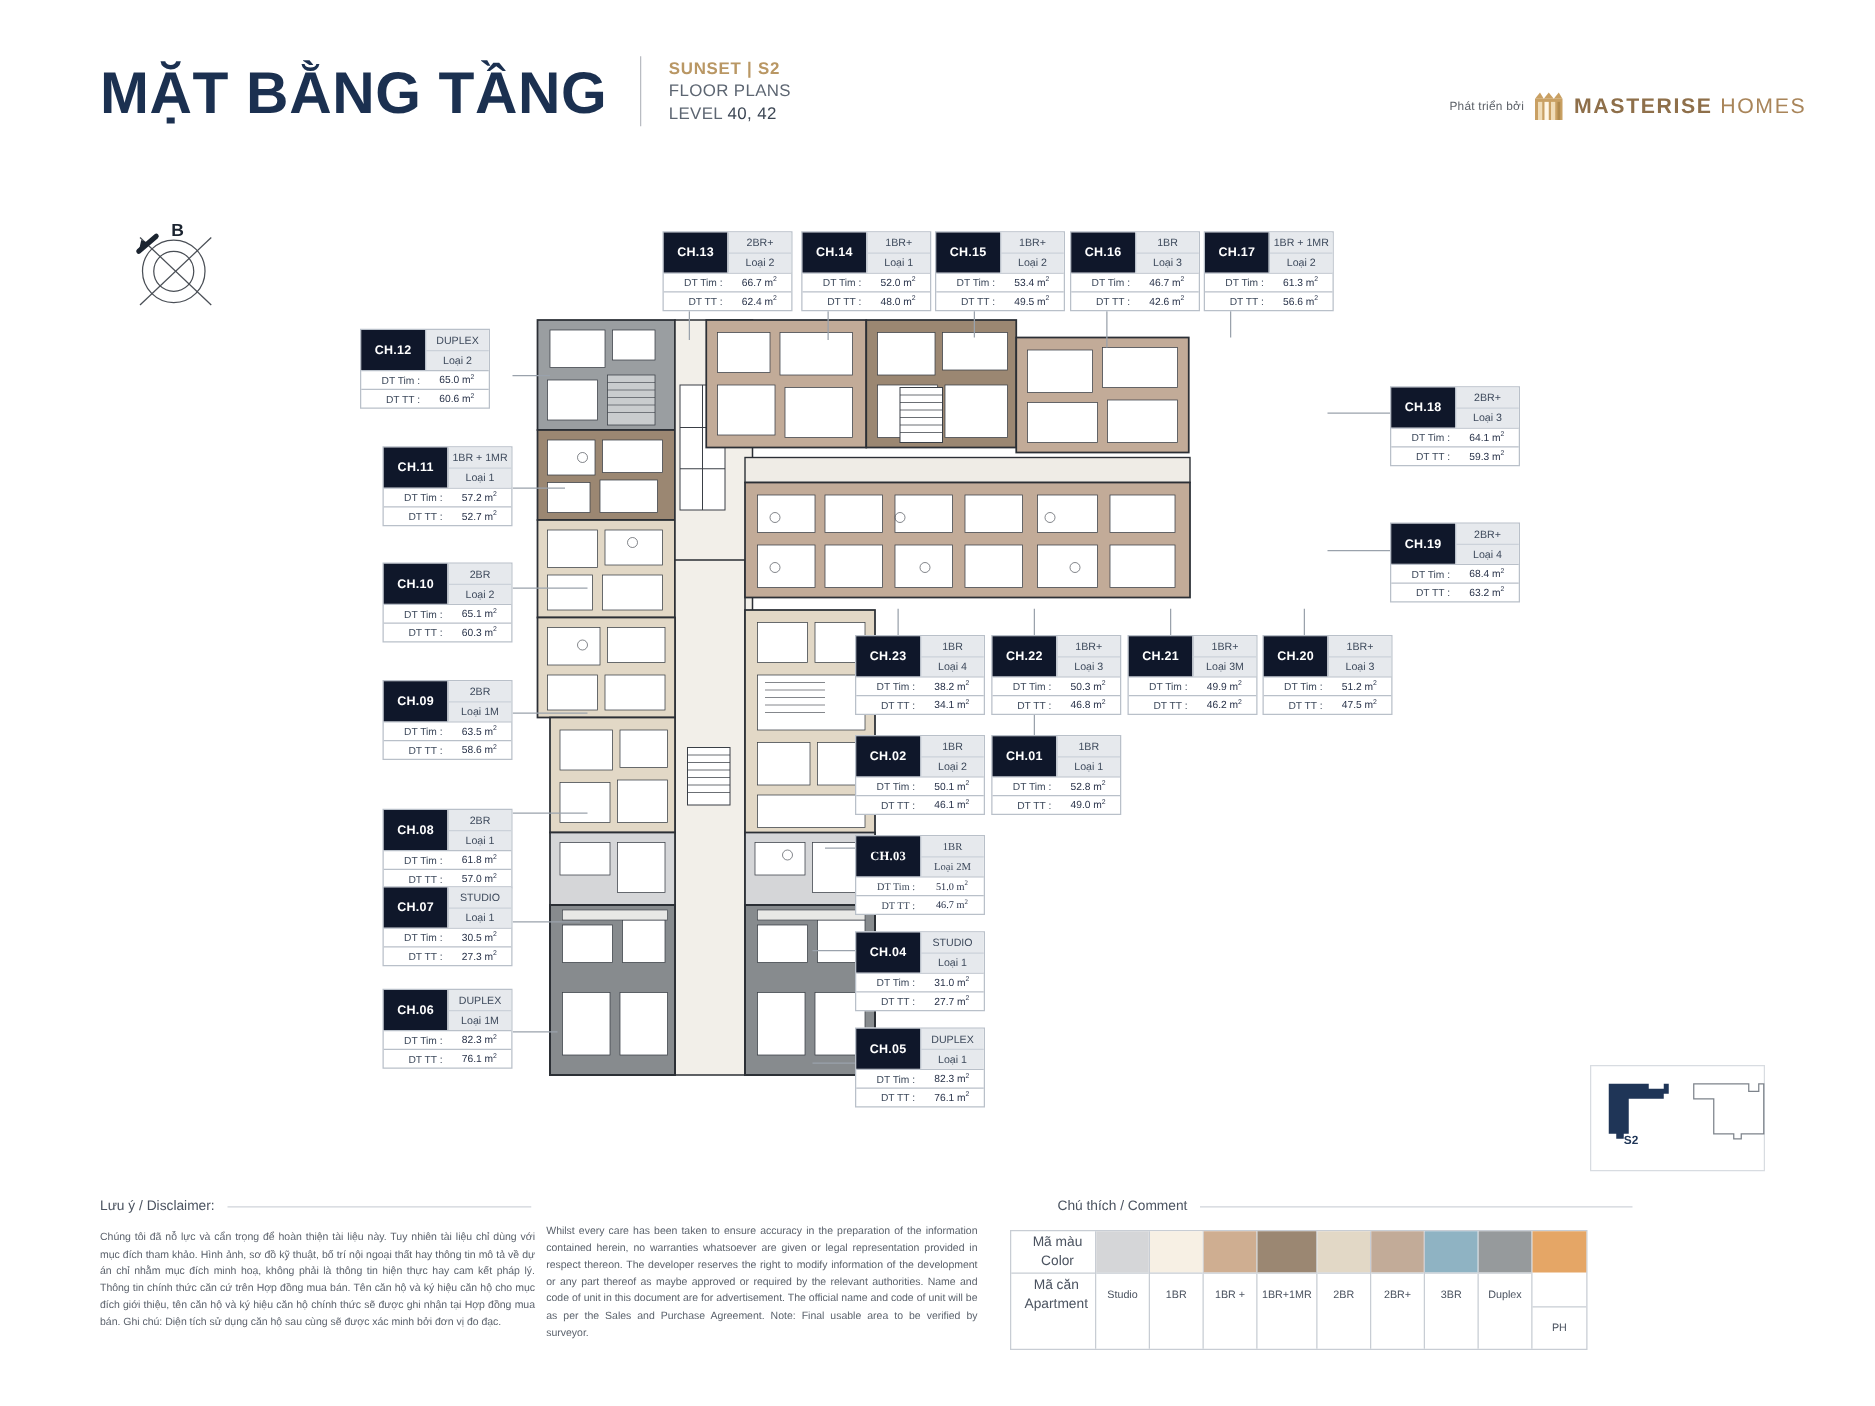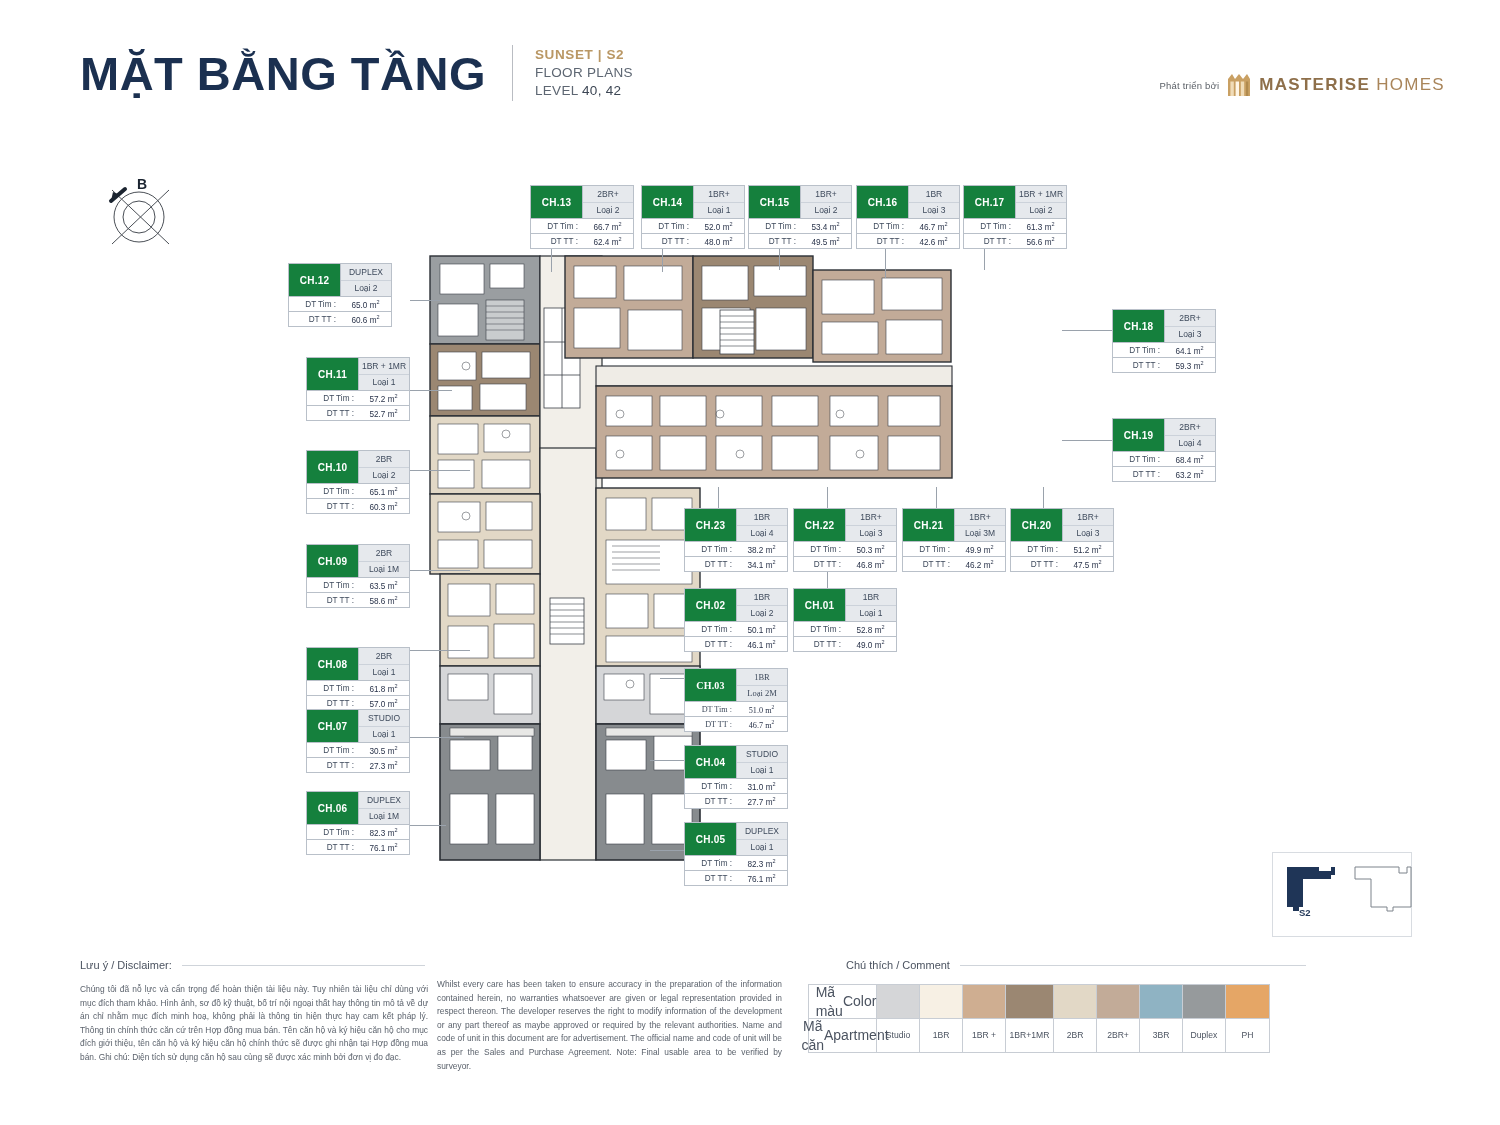--- a/index.html
+++ b/index.html
@@ -37,21 +37,21 @@
   
   .plan { position:absolute; left:420px; top:248px; width:640px; height:625px; }
 
   
   .ubox {
     position:absolute; width:104px; background:#fff;
     border:1px solid #b9c0c9; font-size:8px; color:#2f3b4d;
   }
   .ubox .r1 { display:flex; height:32px; }
   .ubox .code {
-    width:50%; background:#15803d; color:#fff; font-weight:700; font-size:10px;
+    width:50%; background:#0f172a; color:#fff; font-weight:700; font-size:10px;
     display:flex; align-items:center; justify-content:center; letter-spacing:.2px;
   }
   .ubox .typ {
     width:50%; background:#e6e9ed; display:flex; flex-direction:column;
     border-left:1px solid #b9c0c9;
   }
   .ubox .typ .t1 {
     flex:1; display:flex; align-items:center; justify-content:center;
     font-size:8.5px; color:#3e4a5c; border-bottom:1px solid #ccd2da; white-space:nowrap;
   }
@@ -87,31 +87,31 @@
     font-size:8.4px; line-height:1.62; color:#5b626c; text-align:justify;
   }
   .disc-en {
     position:absolute; left:437px; top:978px; width:345px;
     font-size:8.4px; line-height:1.62; color:#5b626c; text-align:justify;
   }
 
   .cmt-head { position:absolute; left:808px; top:959px; width:460px; display:flex; align-items:center;margin-left:38px; }
   .legend { position:absolute; left:808px; top:984px; display:flex; border:1px solid #c8cdd4; }
   .legend .col { display:flex; flex-direction:column; border-right:1px solid #c8cdd4; }
-  .legend .col:last-child { border-right:none; }
+  .legend .col:last-child { border-right:none;gap:27px; }
   .legend .hd { width:68px; }
   .legend .sw { height:33px; }
   .legend .nm {
     height:34px; display:flex; align-items:center; justify-content:center;
     font-size:8.6px; color:#4b5360; border-top:1px solid #c8cdd4; text-align:center;
     line-height:1.15; padding:0 2px;
   }
   .legend .hd .sw, .legend .hd .nm {
     align-items:center; justify-content:flex-start; padding-left:7px;
-    font-size:14px; color:#4b5360; display:flex; flex-direction:row;
+    font-size:11px; color:#4b5360; display:flex; flex-direction:column;
     justify-content:center; line-height:1.3;
   }
   .legend .cell { width:43px; }
   .legend .cell.wide { width:48px; }
 
   .area-defs { position:absolute; left:1273px; top:986px; font-size:8.6px; color:#4b5360; line-height:1.45; }
   .area-defs .blk { margin-bottom:9px; }
 </style>
 </head>
 <body>

